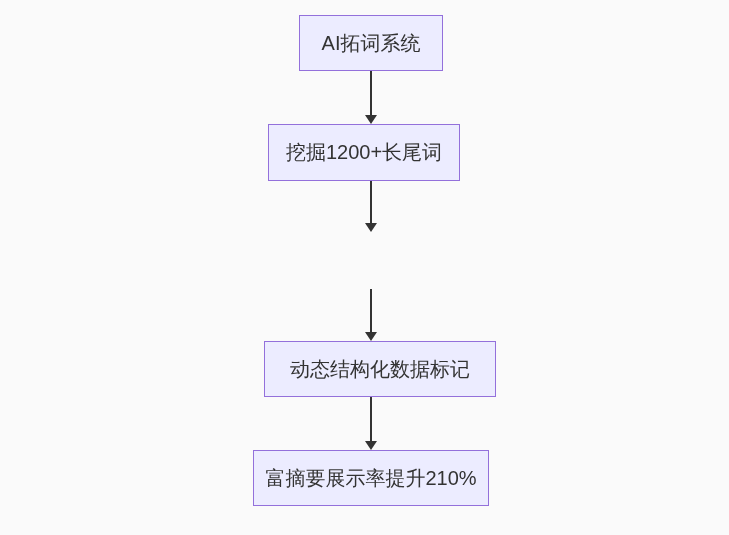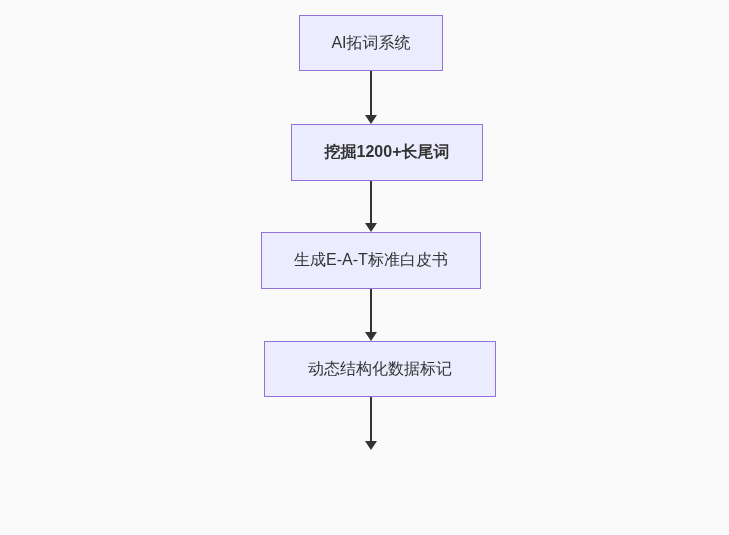--- a/index.html
+++ b/index.html
@@ -20,26 +20,26 @@
   }
   .node {
     position: absolute;
     background: #ECECFF;
     border: 1.3px solid #9370DB;
     box-sizing: border-box;
     display: flex;
     align-items: center;
     justify-content: center;
     color: #333333;
-    font-size: 16px;
+    font-size: 20px;
     text-align: center;
     white-space: nowrap;
   }
   #node-1 { left: 299px; top: 15px;  width: 144px; height: 56px; }
-  #node-2 { left: 291px; top: 124px; width: 192px; height: 57px; font-weight: bold; }
+  #node-2 { left: 268px; top: 124px; width: 192px; height: 57px; }
   #node-3 { left: 261px; top: 232px; width: 220px; height: 57px; }
   #node-4 { left: 264px; top: 341px; width: 232px; height: 56px; }
   #node-5 { left: 253px; top: 450px; width: 236px; height: 56px; }
 
   .arrow {
     position: absolute;
     left: 370px;
     width: 2px;
     background: #333333;
   }
@@ -69,26 +69,26 @@
   </div>
 
   <div class="arrow" id="arrow-1"></div>
 
   <div class="node" id="node-2">
     <span>挖掘1200+长尾词</span>
   </div>
 
   <div class="arrow" id="arrow-2"></div>
 
-  <div class="node" id="node-3">
-    <span>生成E-A-T标准白皮书</span>
-  </div>
 
   <div class="arrow" id="arrow-3"></div>
 
   <div class="node" id="node-4">
     <span>动态结构化数据标记</span>
   </div>
 
   <div class="arrow" id="arrow-4"></div>
 
+  <div class="node" id="node-5">
+    <span>富摘要展示率提升210%</span>
+  </div>
 
 </div>
 
 </body></html>

